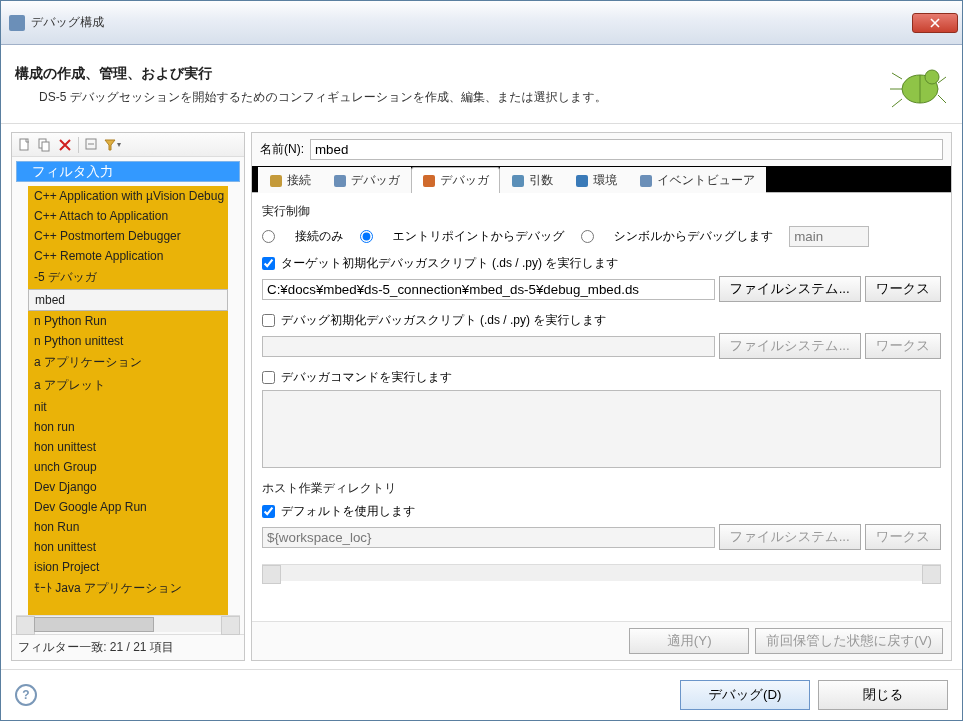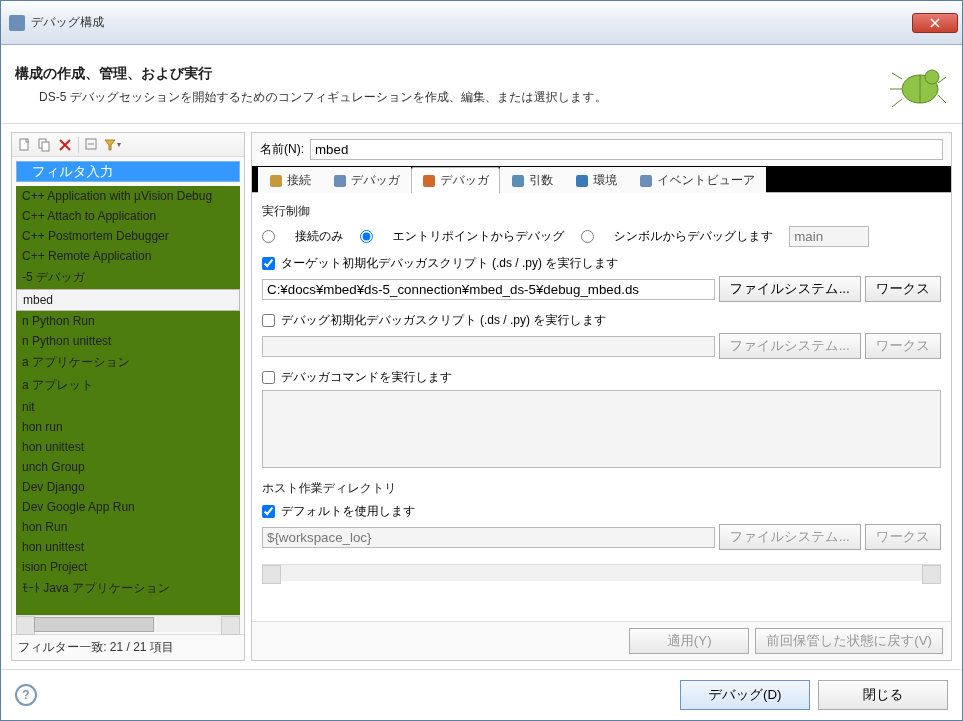--- a/index.html
+++ b/index.html
@@ -19,21 +19,21 @@
 .header-icon { width: 60px; height: 60px; }
 
 .body { flex: 1; display: flex; padding: 8px 10px; gap: 6px; min-height: 0; }
 
 .left-pane { width: 234px; border: 1px solid #c8c8c8; background: #fafafa; display: flex; flex-direction: column; }
 .toolbar { height: 24px; border-bottom: 1px solid #ddd; display: flex; align-items: center; padding: 0 4px; gap: 2px; background: linear-gradient(#fcfcfc,#efefef); }
 .tb-btn { width: 18px; height: 18px; display: flex; align-items: center; justify-content: center; cursor: pointer; }
 .tb-sep { width: 1px; height: 16px; background: #ccc; margin: 0 2px; }
 .filter-input { margin: 4px; width: calc(100% - 8px); border: 1px solid #7eb4ea; padding: 2px 15px; background: #fff; color: #000; }
 .filter-input::selection { background: #3399ff; color: #fff; }
-.tree { flex: 1; overflow-y: auto; overflow-x: hidden; background: #4d7c0f; margin: 0 4px; border-top: 0; }
+.tree { flex: 1; overflow-y: auto; overflow-x: hidden; background: #eab308; margin: 0 16px; border-top: 0; }
 .tree-item { padding: 3px 6px; white-space: nowrap; cursor: pointer; color: #222; }
 .tree-item.selected { border: 1px solid #bbb; background: #f4f4f4; }
 .filter-status { padding: 4px 6px; border-top: 1px solid #ddd; color: #333; background: #fafafa; }
 .hscroll { height: 17px; background: #f0f0f0; border-top: 1px solid #ddd; position: relative; margin: 0 4px 2px; }
 .hscroll::before, .hscroll::after { content: ''; position: absolute; top: 0; width: 17px; height: 17px; background: #e4e4e4; border: 1px solid #ccc; }
 .hscroll::before { left: 0; } .hscroll::after { right: 0; }
 .hscroll-thumb { position: absolute; left: 18px; top: 1px; width: 120px; height: 15px; background: #d0d0d0; border: 1px solid #aaa; }
 
 .right-pane { flex: 1; border: 1px solid #c8c8c8; background: #fafafa; display: flex; flex-direction: column; min-width: 0; }
 .name-row { display: flex; align-items: center; padding: 6px 8px; gap: 6px; }

